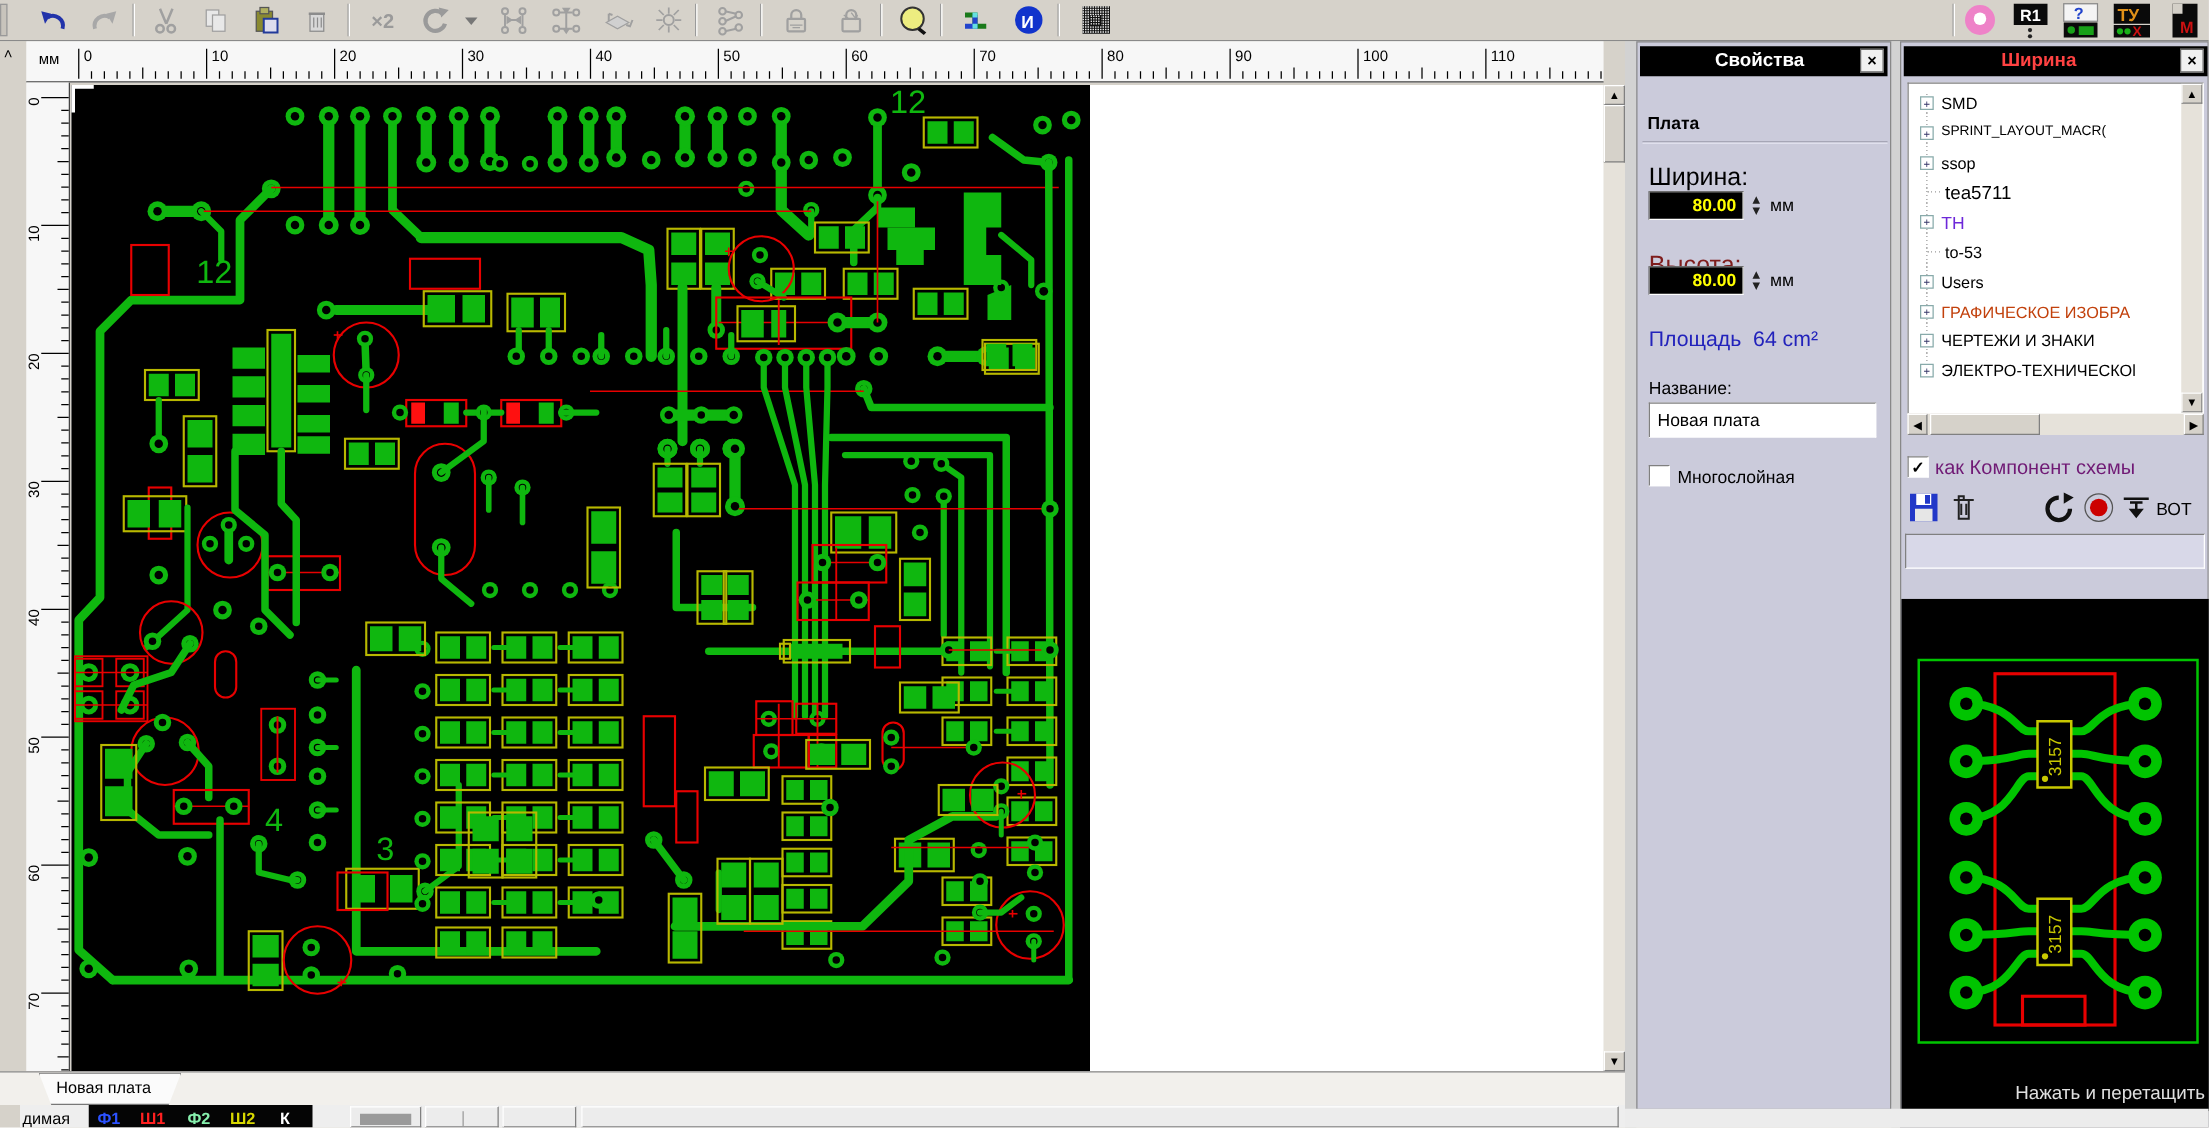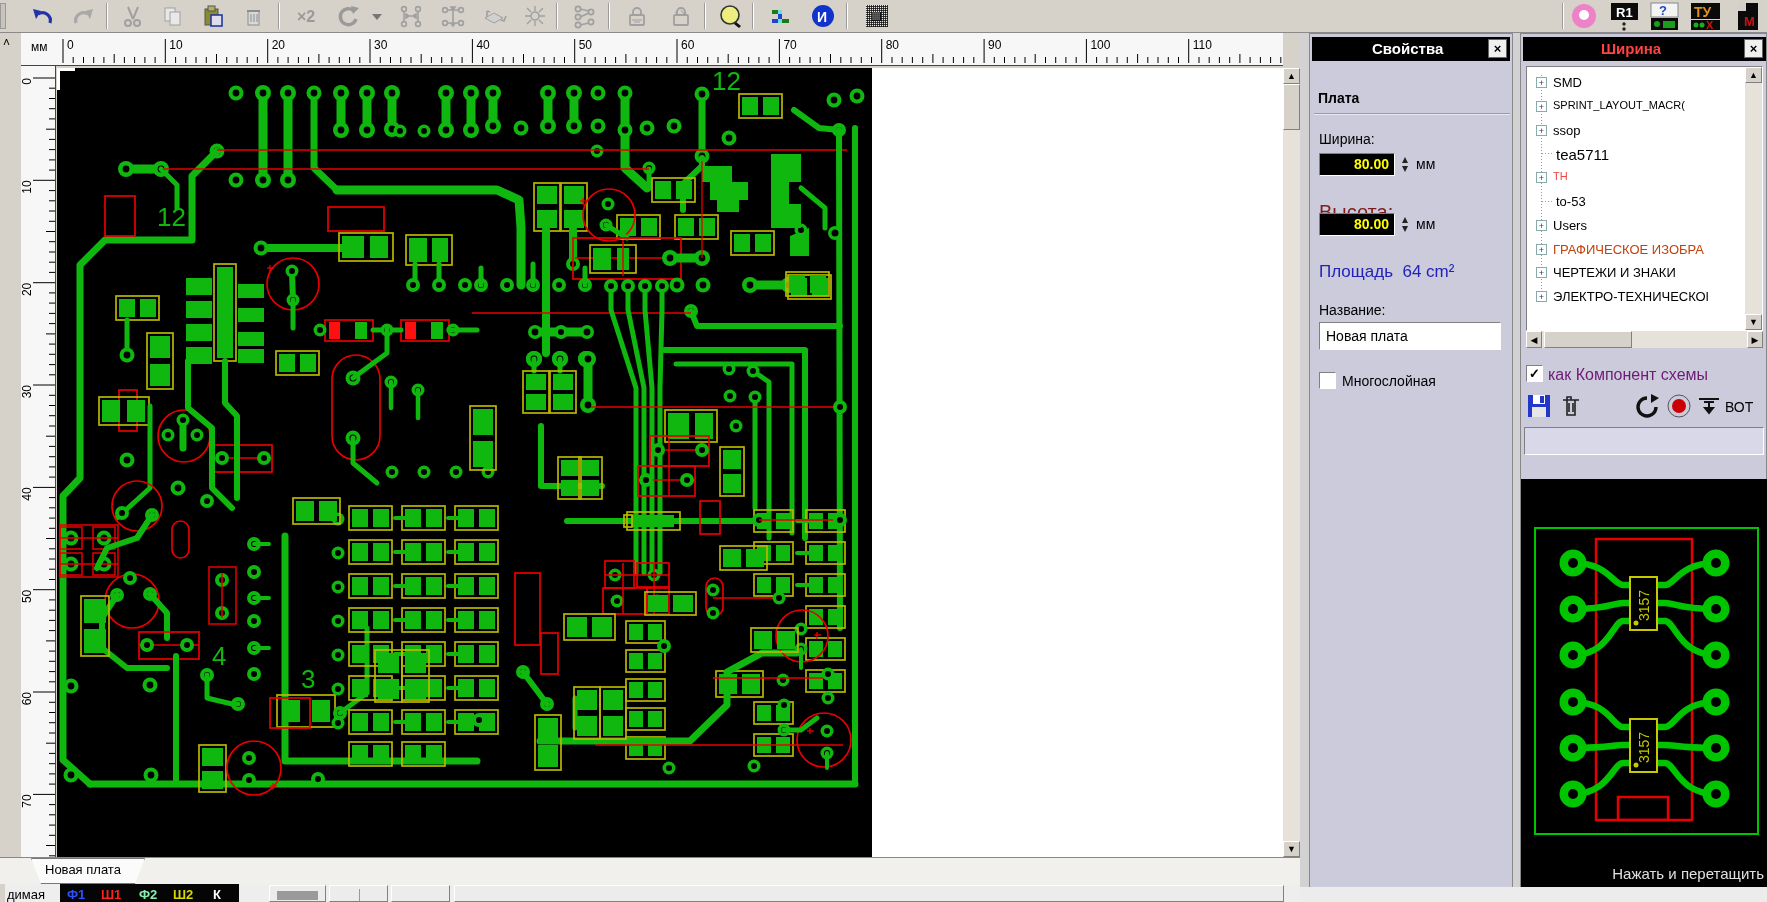--- a/index.html
+++ b/index.html
@@ -1290,21 +1290,21 @@
   </div>
 <div class="abs" style="left:1283px;top:68px;width:17px;height:789px;background:#e6e2da">
     <div class="abs bevel" style="left:0;top:0;width:17px;height:16px;background:#d6d2ca;text-align:center;font-size:9px;line-height:15px">▲</div>
     <div class="abs bevel" style="left:0;top:773px;width:17px;height:16px;background:#d6d2ca;text-align:center;font-size:9px;line-height:15px">▼</div>
     <div class="abs bevel" style="left:0;top:16px;width:17px;height:46px;background:#d6d2ca"></div>
   </div>
 <div class="abs" style="left:0;top:857px;width:1300px;height:27px;background:#f2f0ec;border-top:1px solid #888">
     <div class="abs" style="left:31px;top:0;width:114px;height:26px;background:#fbfbfb;clip-path:polygon(0 0,114px 0,104px 26px,10px 26px);border:1px solid #777"></div>
     <div class="abs" style="left:45px;top:4px;font-size:13px;color:#000">Новая плата</div>
   </div>
-<div class="abs" style="left:5px;top:884px;width:1731px;height:18px;background:#eeeeee">
+<div class="abs" style="left:16px;top:884px;width:1731px;height:18px;background:#eeeeee">
     <div class="abs" style="left:2px;top:3px;font-size:13px;color:#000">димая</div>
     <div class="abs" style="left:55px;top:0;width:179px;height:18px;background:#050505;font-size:13px;font-weight:bold">
       <span style="position:absolute;left:7px;top:3px;color:#2c52ff">Ф1</span>
       <span style="position:absolute;left:41px;top:3px;color:#ff2020">Ш1</span>
       <span style="position:absolute;left:79px;top:3px;color:#86efac">Ф2</span>
       <span style="position:absolute;left:113px;top:3px;color:#d8d800">Ш2</span>
       <span style="position:absolute;left:153px;top:3px;color:#fff">К</span>
     </div>
     <div class="abs bevel" style="left:264px;top:1px;width:57px;height:17px;background:#ececec">
       <div class="abs" style="left:7px;top:5px;width:41px;height:9px;background:#9a9a9a"></div>
@@ -1317,21 +1317,21 @@
   </div>
 <div class="abs" style="left:1300px;top:33px;width:9px;height:869px;background:#d2d2d2"></div>
 <div class="abs" style="left:1513px;top:33px;width:7px;height:869px;background:#d2d2d2"></div>
 <div class="abs" style="left:1309px;top:33px;width:204px;height:855px;background:#cbcbdb;border:1px solid #888">
     <div class="abs" style="left:2px;top:3px;width:198px;height:24px;background:#000">
       <div class="abs" style="left:60px;top:3px;font-size:15px;font-weight:bold;color:#fff">Свойства</div>
       <div class="abs" style="right:3px;top:2px;width:19px;height:19px;background:#f0f0f0;border:1px solid #666;text-align:center;font-size:13px;font-weight:bold;line-height:18px">×</div>
     </div>
     <div class="abs" style="left:8px;top:56px;font-size:14px;font-weight:bold;color:#000">Плата</div>
     <div class="abs" style="left:4px;top:79px;width:196px;height:2px;border-top:1px solid #9a9aaa;border-bottom:1px solid #e8e8f4"></div>
-    <div class="abs" style="left:9px;top:97px;font-size:14px;color:#000">Ширина:</div>
+    <div class="abs" style="left:9px;top:97px;font-size:20px;color:#000">Ширина:</div>
     <div class="abs sunk" style="left:9px;top:119px;width:76px;height:23px;background:#000;color:#ffff00;font-size:14px;font-weight:bold;text-align:right;line-height:21px;padding-right:5px">80.00</div>
     <svg class="abs" style="left:89px;top:122px" width="12" height="17">
       <path d="M3,7 L6,1 L9,7 Z M3,10 L9,10 L6,16 Z" fill="#222"></path>
     </svg>
     <div class="abs" style="left:106px;top:122px;font-size:14px;color:#000">мм</div>
     <div class="abs" style="left:9px;top:167px;font-size:20px;color:#7f1d1d">Высота:</div>
     <div class="abs sunk" style="left:9px;top:179px;width:76px;height:23px;background:#000;color:#ffff00;font-size:14px;font-weight:bold;text-align:right;line-height:21px;padding-right:5px">80.00</div>
     <svg class="abs" style="left:89px;top:182px" width="12" height="17">
       <path d="M3,7 L6,1 L9,7 Z M3,10 L9,10 L6,16 Z" fill="#222"></path>
     </svg>
@@ -1351,21 +1351,21 @@
       <div style="position:absolute;left:14px;top:8px;width:1px;height:218px;background:repeating-linear-gradient(#999 0 1px,transparent 1px 3px)"></div>
       <div style="position:absolute;left:9px;top:10px;width:11px;height:11px;border:1px solid #8aa;background:#fff;font:9px Liberation Sans;color:#336;text-align:center;line-height:10px">+</div>
       <div style="position:absolute;left:26px;top:8px;font-size:13px;color:#000;white-space:nowrap">SMD</div>
       <div style="position:absolute;left:9px;top:33.8px;width:11px;height:11px;border:1px solid #8aa;background:#fff;font:9px Liberation Sans;color:#336;text-align:center;line-height:10px">+</div>
       <div style="position:absolute;left:26px;top:31.8px;font-size:11px;color:#000;white-space:nowrap">SPRINT_LAYOUT_MACR(</div>
       <div style="position:absolute;left:9px;top:57.6px;width:11px;height:11px;border:1px solid #8aa;background:#fff;font:9px Liberation Sans;color:#336;text-align:center;line-height:10px">+</div>
       <div style="position:absolute;left:26px;top:55.6px;font-size:13px;color:#000;white-space:nowrap">ssop</div>
       <div style="position:absolute;left:15px;top:86.4px;width:10px;height:1px;background:repeating-linear-gradient(90deg,#999 0 1px,transparent 1px 3px)"></div>
       <div style="position:absolute;left:29px;top:79.4px;font-size:15px;color:#000;white-space:nowrap">tea5711</div>
       <div style="position:absolute;left:9px;top:105.2px;width:11px;height:11px;border:1px solid #8aa;background:#fff;font:9px Liberation Sans;color:#336;text-align:center;line-height:10px">+</div>
-      <div style="position:absolute;left:26px;top:103.2px;font-size:11px;color:#ef4444;white-space:nowrap">TH</div>
+      <div style="position:absolute;left:26px;top:103.2px;font-size:14px;color:#6d28d9;white-space:nowrap">TH</div>
       <div style="position:absolute;left:15px;top:134.0px;width:10px;height:1px;background:repeating-linear-gradient(90deg,#999 0 1px,transparent 1px 3px)"></div>
       <div style="position:absolute;left:29px;top:127.0px;font-size:13px;color:#000;white-space:nowrap">to-53</div>
       <div style="position:absolute;left:9px;top:152.8px;width:11px;height:11px;border:1px solid #8aa;background:#fff;font:9px Liberation Sans;color:#336;text-align:center;line-height:10px">+</div>
       <div style="position:absolute;left:26px;top:150.8px;font-size:13px;color:#000;white-space:nowrap">Users</div>
       <div style="position:absolute;left:9px;top:176.60000000000002px;width:11px;height:11px;border:1px solid #8aa;background:#fff;font:9px Liberation Sans;color:#336;text-align:center;line-height:10px">+</div>
       <div style="position:absolute;left:26px;top:174.60000000000002px;font-size:13px;color:#c2410c;white-space:nowrap">ГРАФИЧЕСКОЕ ИЗОБРА</div>
       <div style="position:absolute;left:9px;top:200.40000000000003px;width:11px;height:11px;border:1px solid #8aa;background:#fff;font:9px Liberation Sans;color:#336;text-align:center;line-height:10px">+</div>
       <div style="position:absolute;left:26px;top:198.40000000000003px;font-size:13px;color:#000;white-space:nowrap">ЧЕРТЕЖИ И ЗНАКИ</div>
       <div style="position:absolute;left:9px;top:224.20000000000005px;width:11px;height:11px;border:1px solid #8aa;background:#fff;font:9px Liberation Sans;color:#336;text-align:center;line-height:10px">+</div>
       <div style="position:absolute;left:26px;top:222.20000000000005px;font-size:13px;color:#000;white-space:nowrap">ЭЛЕКТРО-ТЕХНИЧЕСКОl</div>

